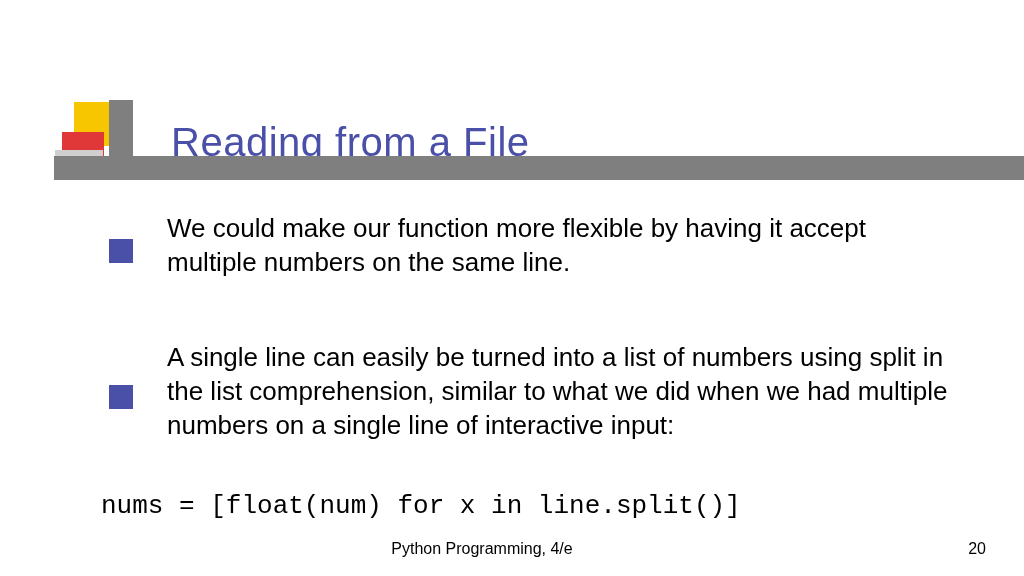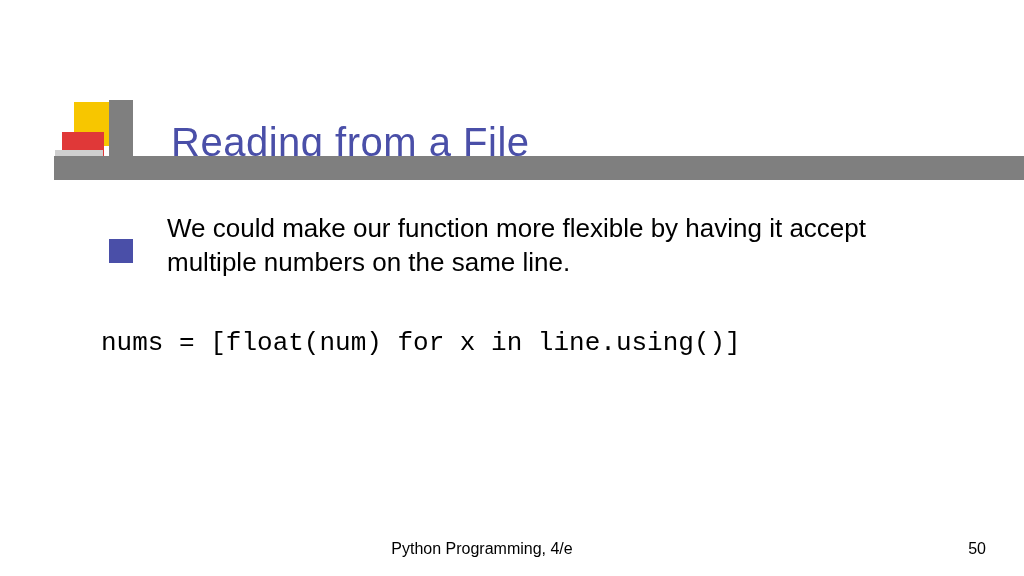--- a/index.html
+++ b/index.html
@@ -123,17 +123,21 @@
   <div class="title">Reading from a File</div>
   <div class="hbar"></div>
   <div class="vbar"></div>
 </div>
 
 <div class="content">
   <div class="bullet-item">
     <div class="bullet-mark"></div>
     <div class="bullet-text">We could make our function more flexible by having it accept multiple numbers on the same line.</div>
   </div>
-  <div class="code-line">nums = [float(num) for x in line.using()]</div>
+  <div class="bullet-item">
+    <div class="bullet-mark"></div>
+    <div class="bullet-text">A single line can easily be turned into a list of numbers using split in the list comprehension, similar to what we did when we had multiple numbers on a single line of interactive input:</div>
+  </div>
+  <div class="code-line">nums = [float(num) for x in line.split()]</div>
 </div>
 
 <div class="footer-center">Python Programming, 4/e</div>
-<div class="footer-right">50</div>
+<div class="footer-right">20</div>
 
 </body></html>

